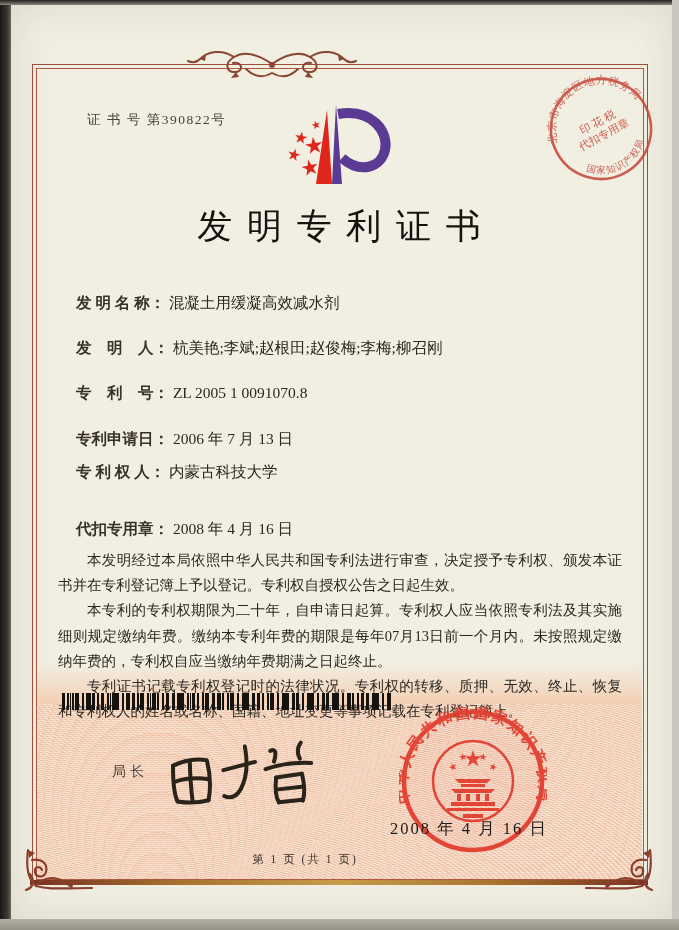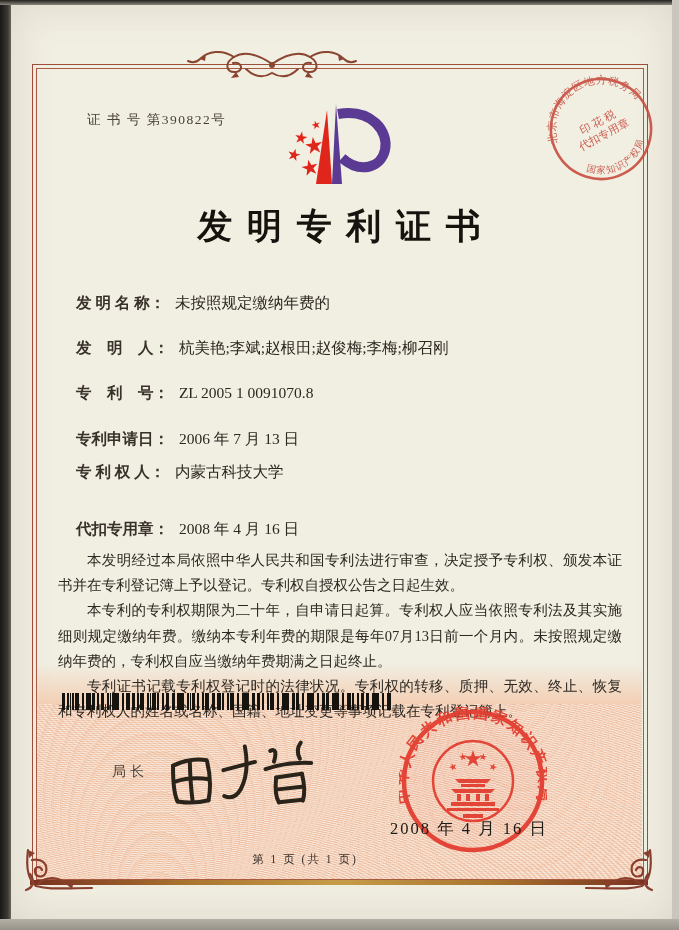--- a/index.html
+++ b/index.html
@@ -27,25 +27,25 @@
        background:
         repeating-radial-gradient(ellipse 420px 160px at 20% 130%,rgba(255,255,255,.35) 0 1.5px,rgba(226,153,116,.16) 3px 5px),
         repeating-radial-gradient(ellipse 420px 160px at 80% -30%,rgba(255,255,255,.28) 0 1.5px,rgba(226,153,116,.14) 3px 5px);}
   
   .orn-top{left:186px;top:45px;width:172px;height:38px;}
   .orn-bl{left:22px;top:846px;width:74px;height:48px;}
   .orn-br{left:582px;top:846px;width:74px;height:48px;transform:scaleX(-1);}
   
   .cert-number{left:50px;top:111px;font-size:13.5px;letter-spacing:1.5px;color:#4b413a;margin-left:37px;}
   .logo{left:276px;top:98px;width:118px;height:96px;}
-  .title{left:32px;top:203px;width:614px;text-align:center;font-size:35px;font-weight:700;
+  .title{left:32px;top:203px;width:614px;text-align:center;font-size:35px;font-weight:400;
          letter-spacing:.42em;text-indent:.42em;color:#16120e;}
   
   .row{left:76px;width:540px;height:22px;font-size:15.5px;color:#2c2720;white-space:nowrap;}
-  .row .lbl{font-weight:600;color:#38312a;margin-right:6px;}
+  .row .lbl{font-weight:600;color:#38312a;}
   .r0{top:293px}.r1{top:338px}.r2{top:383px}.r3{top:429px}.r4{top:462px}.r5{top:519px}
   
   .body-text{left:58px;top:548px;width:564px;font-size:14.5px;line-height:1.74;
              color:#2c2720;text-align:justify;}
   .body-text p{margin:0;text-indent:2em;}
   
   .barcode{left:62px;top:693px;width:329px;height:17px;
      background:
        repeating-linear-gradient(90deg,#16130f 0 2px,transparent 2px 5px),
        repeating-linear-gradient(90deg,#16130f 0 1px,transparent 1px 8px),
@@ -150,21 +150,21 @@
     </text>
     <text x="0" y="-4" text-anchor="middle" font-size="11">印 花 税</text>
     <text x="0" y="10" text-anchor="middle" font-size="11">代扣专用章</text>
   </g>
 </svg>
 
 <div class="abs title">发明专利证书</div>
 
 <div class="abs row r0">
   <span class="lbl">发 明 名 称：</span>
-  <span class="val">未按照规定缴纳年费的</span>
+  <span class="val">混凝土用缓凝高效减水剂</span>
 </div>
 <div class="abs row r1">
   <span class="lbl">发　明　人：</span>
   <span class="val">杭美艳;李斌;赵根田;赵俊梅;李梅;柳召刚</span>
 </div>
 <div class="abs row r2">
   <span class="lbl">专　利　号：</span>
   <span class="val">ZL 2005 1 0091070.8</span>
 </div>
 <div class="abs row r3">

